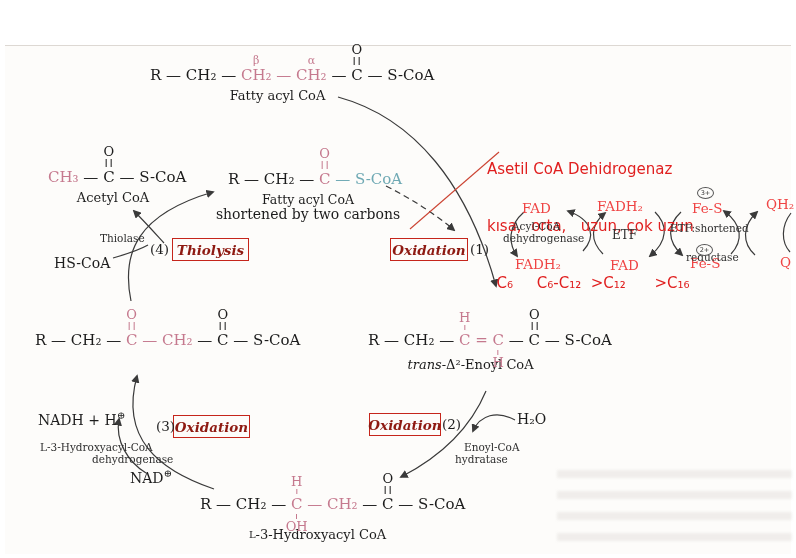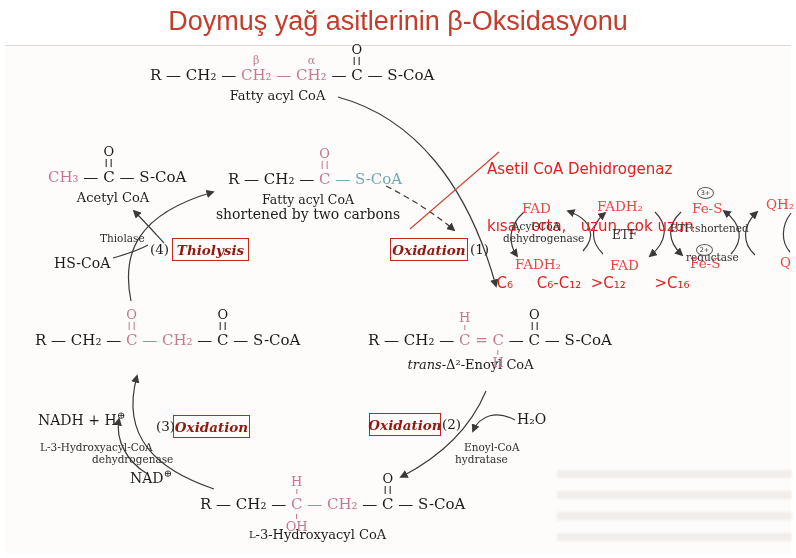--- a/index.html
+++ b/index.html
@@ -46,21 +46,20 @@
   .smallcap{font-size:10px;}
   #ghost{position:absolute;right:4px;bottom:6px;width:235px;height:95px;
          background:repeating-linear-gradient(180deg,transparent 0 13px,rgba(150,140,135,0.13) 13px 21px);
          filter:blur(1.5px);}
 </style>
 </head>
 <body>
 
 <div id="page">
 
-  <div id="title" style="color:#c43c2b;">Doymuş yağ asitlerinin β-Oksidasyonu</div>
 
   <div id="scan"></div>
 
   <svg id="arrows" width="796" height="558" viewBox="0 0 796 558">
     <defs>
       <marker id="ah" markerWidth="7" markerHeight="7" refX="5.5" refY="3.5" orient="auto">
         <path d="M0,0 L7,3.5 L0,7 z" fill="#3a3a3a"></path>
       </marker>
     </defs>
     <g stroke="#3a3a3a" stroke-width="1.2" fill="none">

